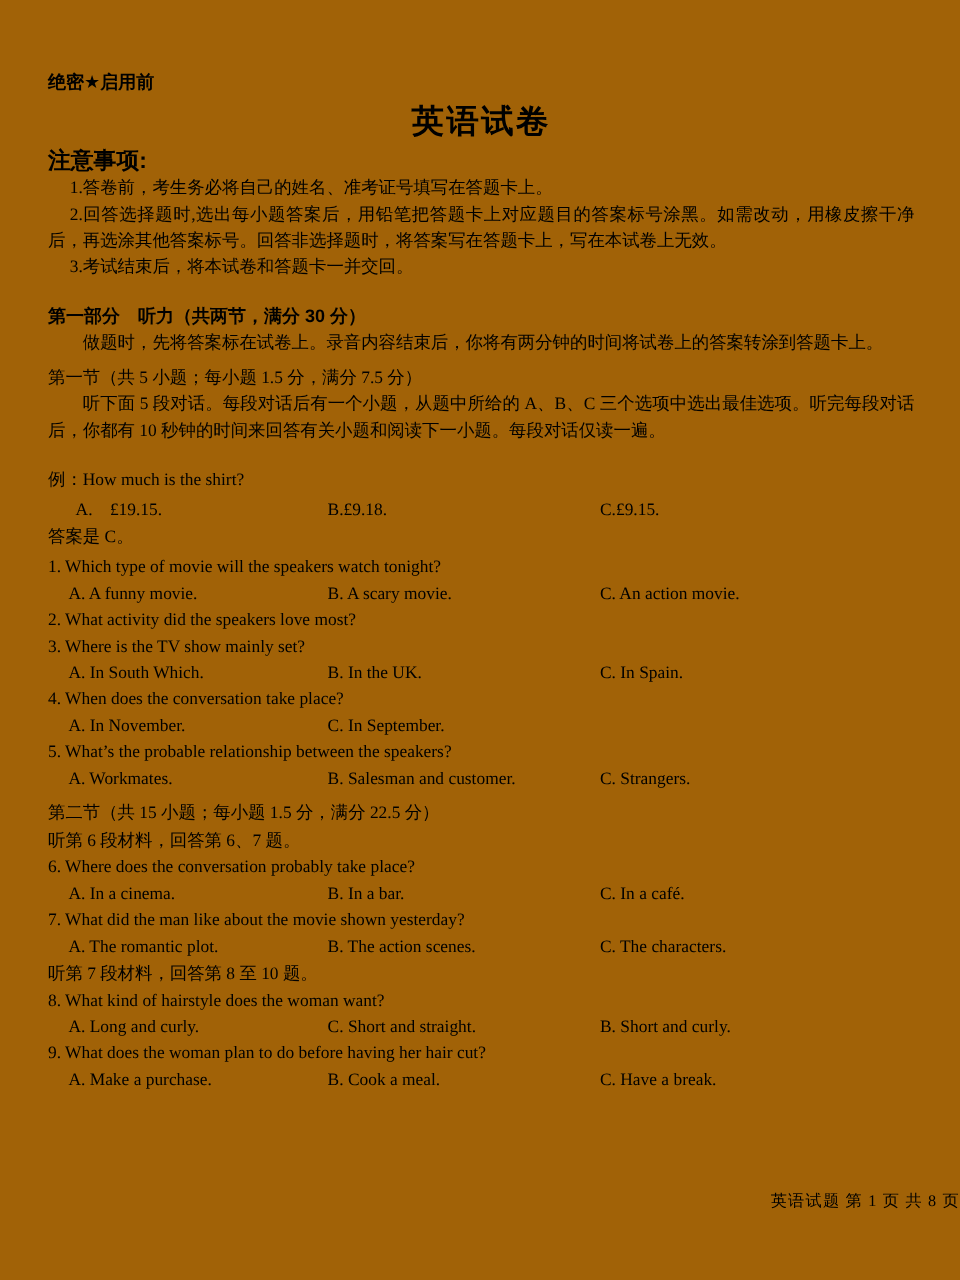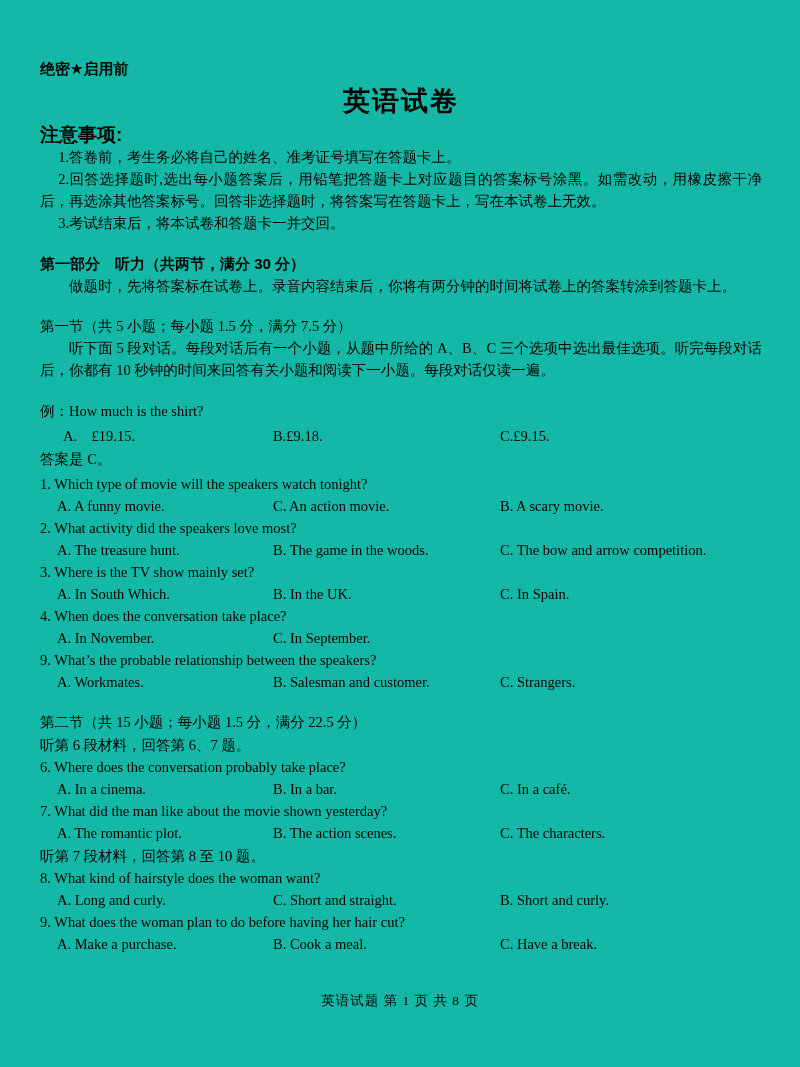--- a/index.html
+++ b/index.html
@@ -1,37 +1,37 @@
 <!DOCTYPE html>
 <html lang="zh"><head>
 <meta charset="utf-8">
 <style>
   html,body{margin:0;padding:0;background:#ffffff;}
   .page{
     width:800px;height:1067px;box-sizing:border-box;
     padding:58px 38px 0 40px;position:relative;
-    background:#14b8a6;color:#000;
+    background:#a16207;color:#000;
     font-family:"Liberation Serif","DejaVu Serif",serif;
     font-size:14.5px;line-height:22px;
   }
   .secrecy{font-weight:bold;font-size:15px;font-family:"Liberation Sans","DejaVu Sans",sans-serif;}
   .title{text-align:center;font-size:27px;font-weight:bold;line-height:34px;margin-top:4px;letter-spacing:2px;}
   .notice-head{font-weight:bold;font-size:19px;margin-top:6px;font-family:"Liberation Sans","DejaVu Sans",sans-serif;}
   .note{text-indent:1.25em;text-align:justify;}
   .part-heading{font-weight:bold;font-size:15px;margin-top:19px;font-family:"Liberation Sans","DejaVu Sans",sans-serif;}
   .para{text-indent:2em;text-align:justify;}
-  .sec-heading{margin-top:18px;}
+  .sec-heading{margin-top:7px;}
   .example-q{margin-top:19px;}
   .options-row{display:grid;grid-template-columns:216px 227px auto;padding-left:17px;}
   .options-row.example{margin:3px 0 1px;padding-left:23px;grid-template-columns:210px 227px auto;}
   .answer-line{margin-bottom:3px;}
   .material{margin-top:1px;}
   .question{}
   .opt{white-space:nowrap;}
-  .footer{position:absolute;left:0;right:0;top:990px;text-align:center;font-size:13.5px;letter-spacing:1px;}
+  .footer{position:absolute;left:0;right:0;top:990px;text-align:right;font-size:13.5px;letter-spacing:1px;}
 </style>
 </head>
 <body>
 
 <div class="page">
   <div class="secrecy">绝密★启用前</div>
   <div class="title">英语试卷</div>
 
   <div class="notice-head">注意事项:</div>
   <div id="notice-list">
@@ -50,41 +50,36 @@
       <div class="question example-q">例：How much is the shirt?</div>
       <div class="options-row example">
         <span class="opt">A.　£19.15.</span>
         <span class="opt">B.£9.18.</span>
         <span class="opt">C.£9.15.</span>
       </div>
       <div class="answer-line">答案是 C。</div>
       <div class="question">1. Which type of movie will the speakers watch tonight?</div>
       <div class="options-row">
         <span class="opt">A. A funny movie.</span>
+        <span class="opt">B. A scary movie.</span>
         <span class="opt">C. An action movie.</span>
-        <span class="opt">B. A scary movie.</span>
       </div>
       <div class="question">2. What activity did the speakers love most?</div>
-      <div class="options-row">
-        <span class="opt">A. The treasure hunt.</span>
-        <span class="opt">B. The game in the woods.</span>
-        <span class="opt">C. The bow and arrow competition.</span>
-      </div>
       <div class="question">3. Where is the TV show mainly set?</div>
       <div class="options-row">
         <span class="opt">A. In South Which.</span>
         <span class="opt">B. In the UK.</span>
         <span class="opt">C. In Spain.</span>
       </div>
       <div class="question">4. When does the conversation take place?</div>
       <div class="options-row">
         <span class="opt">A. In November.</span>
         <span class="opt">C. In September.</span>
       </div>
-      <div class="question">9. What’s the probable relationship between the speakers?</div>
+      <div class="question">5. What’s the probable relationship between the speakers?</div>
       <div class="options-row">
         <span class="opt">A. Workmates.</span>
         <span class="opt">B. Salesman and customer.</span>
         <span class="opt">C. Strangers.</span>
       </div>
     </div>
 
   <div class="sec-heading">第二节（共 15 小题；每小题 1.5 分，满分 22.5 分）</div>
 
   <div id="section2-body">

